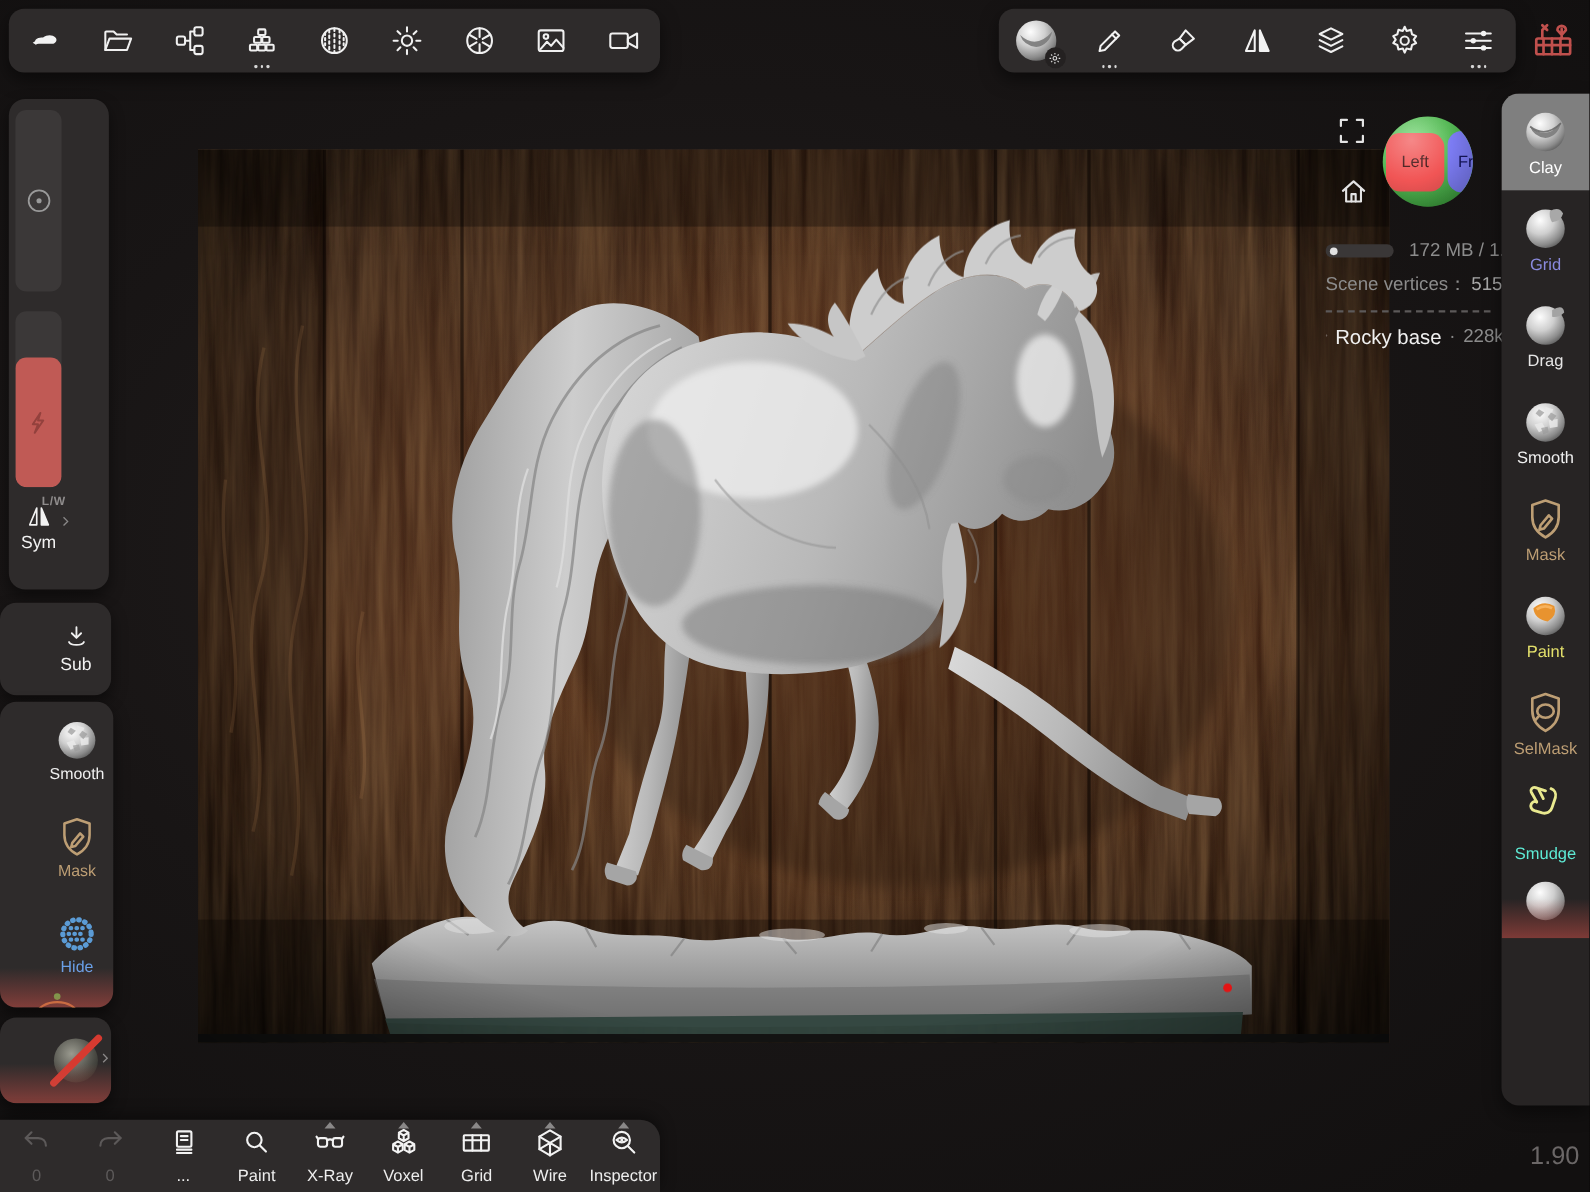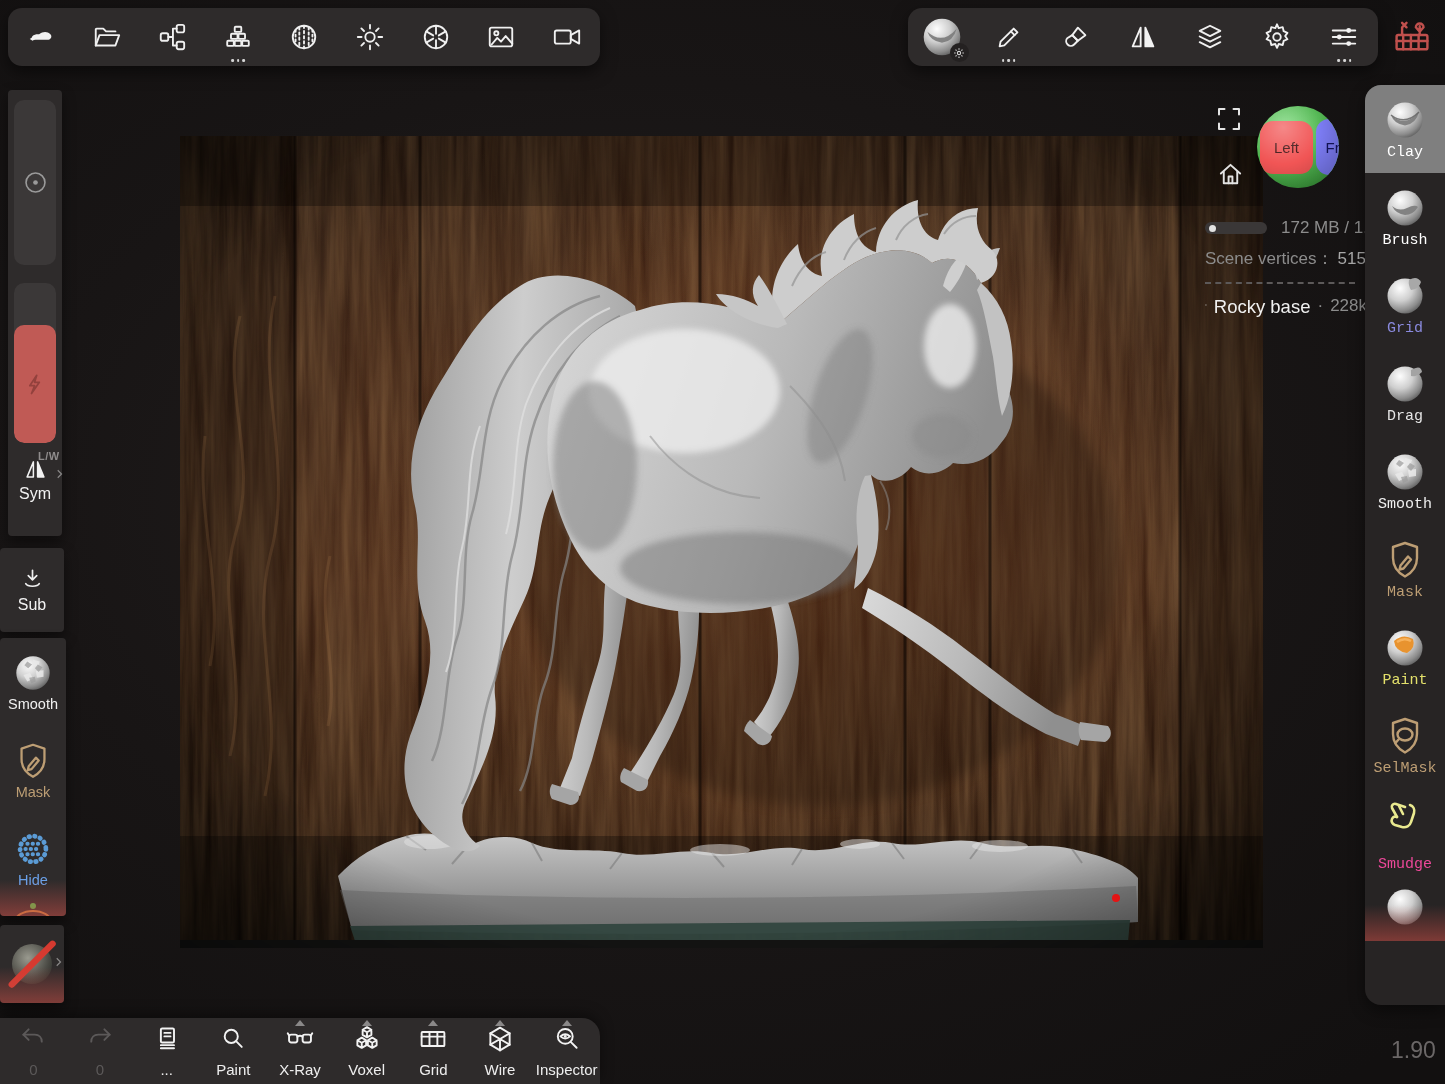--- a/index.html
+++ b/index.html
@@ -18,31 +18,31 @@
   .bar{position:absolute;background:#2e2b2b;border-radius:14px;box-shadow:0 6px 16px rgba(0,0,0,.5);display:flex;align-items:center;}
   #tl-bar{left:8px;top:8px;width:592px;height:58px;}
   #tr-bar{left:908px;top:8px;width:470px;height:58px;}
   .slot{flex:1;height:100%;display:flex;align-items:center;justify-content:center;position:relative;cursor:pointer;}
   .dots{position:absolute;bottom:4px;left:50%;transform:translateX(-50%);display:flex;gap:3px;}
   .dots i{width:2.6px;height:2.6px;border-radius:50%;background:#d6d6d6;display:block;}
   .mat{position:relative;width:46px;height:46px;}
   .badge{position:absolute;right:-4px;bottom:-2px;width:19px;height:19px;border-radius:50%;background:#242121;display:flex;align-items:center;justify-content:center;}
   #toolbox-btn{position:absolute;left:1392px;top:13px;width:40px;height:44px;cursor:pointer;}
   
-  #right-bar{position:absolute;left:1365px;top:85px;width:80px;height:920px;background:#272424;border-radius:16px 0 0 16px;display:flex;flex-direction:column;overflow:hidden;box-shadow:0 6px 16px rgba(0,0,0,.45);font-family:Liberation Mono, monospace;}
+  #right-bar{position:absolute;left:1365px;top:85px;width:80px;height:920px;background:#272424;border-radius:16px 0 0 16px;display:flex;flex-direction:column;overflow:hidden;box-shadow:0 6px 16px rgba(0,0,0,.45);}
   .tool{flex:0 0 88px;display:flex;flex-direction:column;align-items:center;justify-content:center;gap:3px;cursor:pointer;}
   .tool.selected{background:#7f7f7f;}
   .tico{width:44px;height:44px;}
   .tico svg{width:100%;height:100%;display:block}
   .tlabel{font-size:15px;line-height:15px;color:#fff;}
   .tool.partial{flex:0 0 56px;position:relative;justify-content:flex-start;padding-top:8px;overflow:hidden;}
   .fade-red::after{content:"";position:absolute;left:0;right:0;bottom:0;height:36px;
     background:linear-gradient(to bottom, rgba(40,36,36,0), rgba(197,77,70,.55));pointer-events:none;}
   
-  .lpanel{position:absolute;background:#2e2b2b;border-radius:4px;box-shadow:0 6px 14px rgba(0,0,0,.45);}
+  .lpanel{position:absolute;background:#2e2b2b;border-radius:15px;box-shadow:0 6px 14px rgba(0,0,0,.45);padding-left:37px;}
   #lp1{left:8px;top:90px;width:54px;height:446px;}
   .vslider{position:absolute;left:6px;width:42px;background:#3b3838;border-radius:10px;display:flex;align-items:center;justify-content:center;cursor:pointer;}
   #slider-radius{top:10px;height:165px;}
   #slider-intensity{top:193px;height:160px;overflow:hidden;background:#3b3838;}
   #intensity-fill{position:absolute;left:0;bottom:0;width:100%;height:118px;background:#c05a55;border-radius:10px;display:flex;align-items:center;justify-content:center;}
   #sym-block{position:absolute;left:0;top:362px;width:54px;text-align:center;cursor:pointer;}
   #sym-mod{position:absolute;left:30px;top:-2px;font-size:11px;color:#8f8c8c;font-weight:bold;letter-spacing:.5px;}
   #sym-chevron{position:absolute;left:49px;top:17px;}
   .plabel{font-size:16px;color:#f2f2f2;}
   #lp2{left:0;top:548px;width:64px;height:84px;display:flex;flex-direction:column;align-items:center;justify-content:center;gap:3px;cursor:pointer;}
@@ -575,37 +575,20 @@
           <svg viewBox="0 0 44 44">
             <defs>
               <radialGradient id="sg" cx="36%" cy="28%" r="80%">
                 <stop offset="0" stop-color="#fdfdfd"></stop>
                 <stop offset="0.45" stop-color="#cfcfcf"></stop>
                 <stop offset="0.8" stop-color="#8b8b8b"></stop>
                 <stop offset="1" stop-color="#565656"></stop>
               </radialGradient>
             </defs>
             <circle cx="22" cy="22" r="17.5" fill="url(#sg)"></circle>
-            <path d="M9 20 Q16 26 24 22 Q32 18 35 21 Q30 29 22 29 Q13 28 9 20Z" fill="#828282"></path>
-          </svg>
-        </div>
-    <div class="tlabel" style="color: rgb(255, 255, 255);">Brush</div>
-  </div>
-      <div class="tool">
-    <div class="tico">
-          <svg viewBox="0 0 44 44">
-            <defs>
-              <radialGradient id="sg" cx="36%" cy="28%" r="80%">
-                <stop offset="0" stop-color="#fdfdfd"></stop>
-                <stop offset="0.45" stop-color="#cfcfcf"></stop>
-                <stop offset="0.8" stop-color="#8b8b8b"></stop>
-                <stop offset="1" stop-color="#565656"></stop>
-              </radialGradient>
-            </defs>
-            <circle cx="22" cy="22" r="17.5" fill="url(#sg)"></circle>
             <path d="M26 6 Q34 1 38 8 Q36 15 28 16 Q25 11 26 6Z" fill="#a8a8a8"></path>
           </svg>
         </div>
     <div class="tlabel" style="color: rgb(138, 138, 222);">Grid</div>
   </div>
       <div class="tool">
     <div class="tico">
           <svg viewBox="0 0 44 44">
             <defs>
               <radialGradient id="sg" cx="36%" cy="28%" r="80%">
@@ -686,21 +669,21 @@
     <div class="tlabel" style="color: rgb(189, 158, 116);">SelMask</div>
   </div>
       <div class="tool">
     <div class="tico">
           <svg viewBox="0 0 44 44" fill="none" stroke="#e9e98f" stroke-width="2.6" stroke-linecap="round" stroke-linejoin="round">
             <path d="M27 10c3 1 5 4 4 8l-3 9c-1 4-5 6-9 5l-7-2c-3-1-4-4-3-6s3-3 5-2"></path>
             <path d="M14 22L9 13c-1-2 1-5 4-4l9 3"></path>
             <path d="M20 19l-4-8"></path>
           </svg>
         </div>
-    <div class="tlabel" style="color: #ec4899; margin-top: 15px;">Smudge</div>
+    <div class="tlabel" style="color: #5eead4; margin-top: 15px;">Smudge</div>
   </div>
       <div class="tool partial fade-red">
     <div class="tico">
           <svg viewBox="0 0 44 44">
             <defs>
               <radialGradient id="sg" cx="36%" cy="28%" r="80%">
                 <stop offset="0" stop-color="#fdfdfd"></stop>
                 <stop offset="0.45" stop-color="#cfcfcf"></stop>
                 <stop offset="0.8" stop-color="#8b8b8b"></stop>
                 <stop offset="1" stop-color="#565656"></stop>

